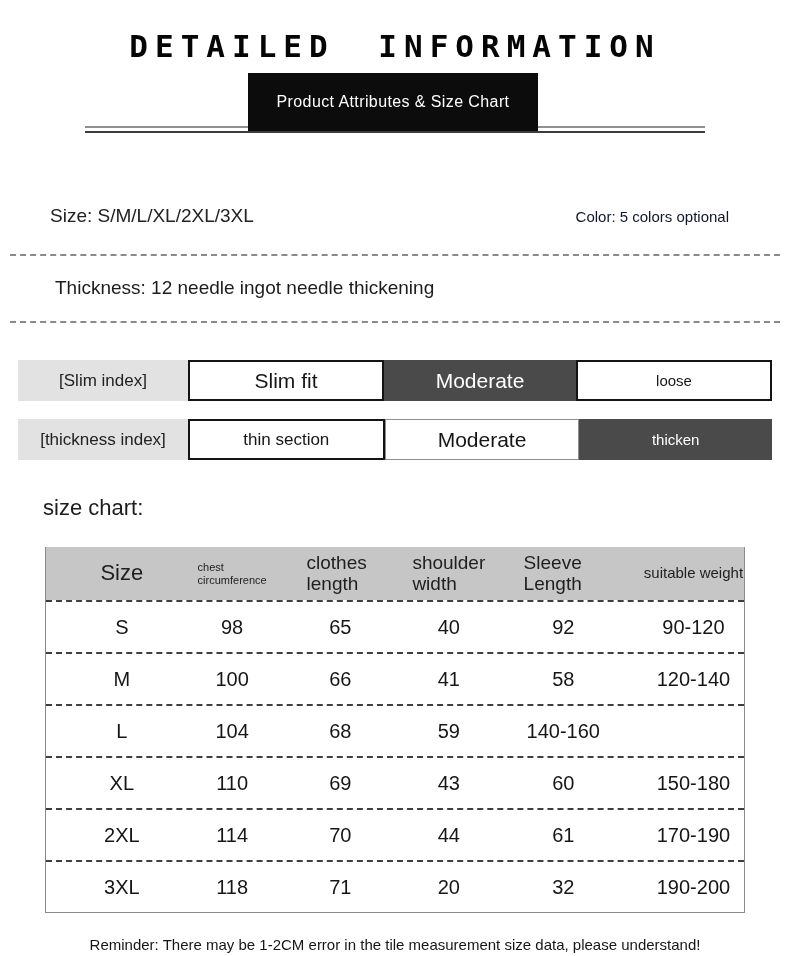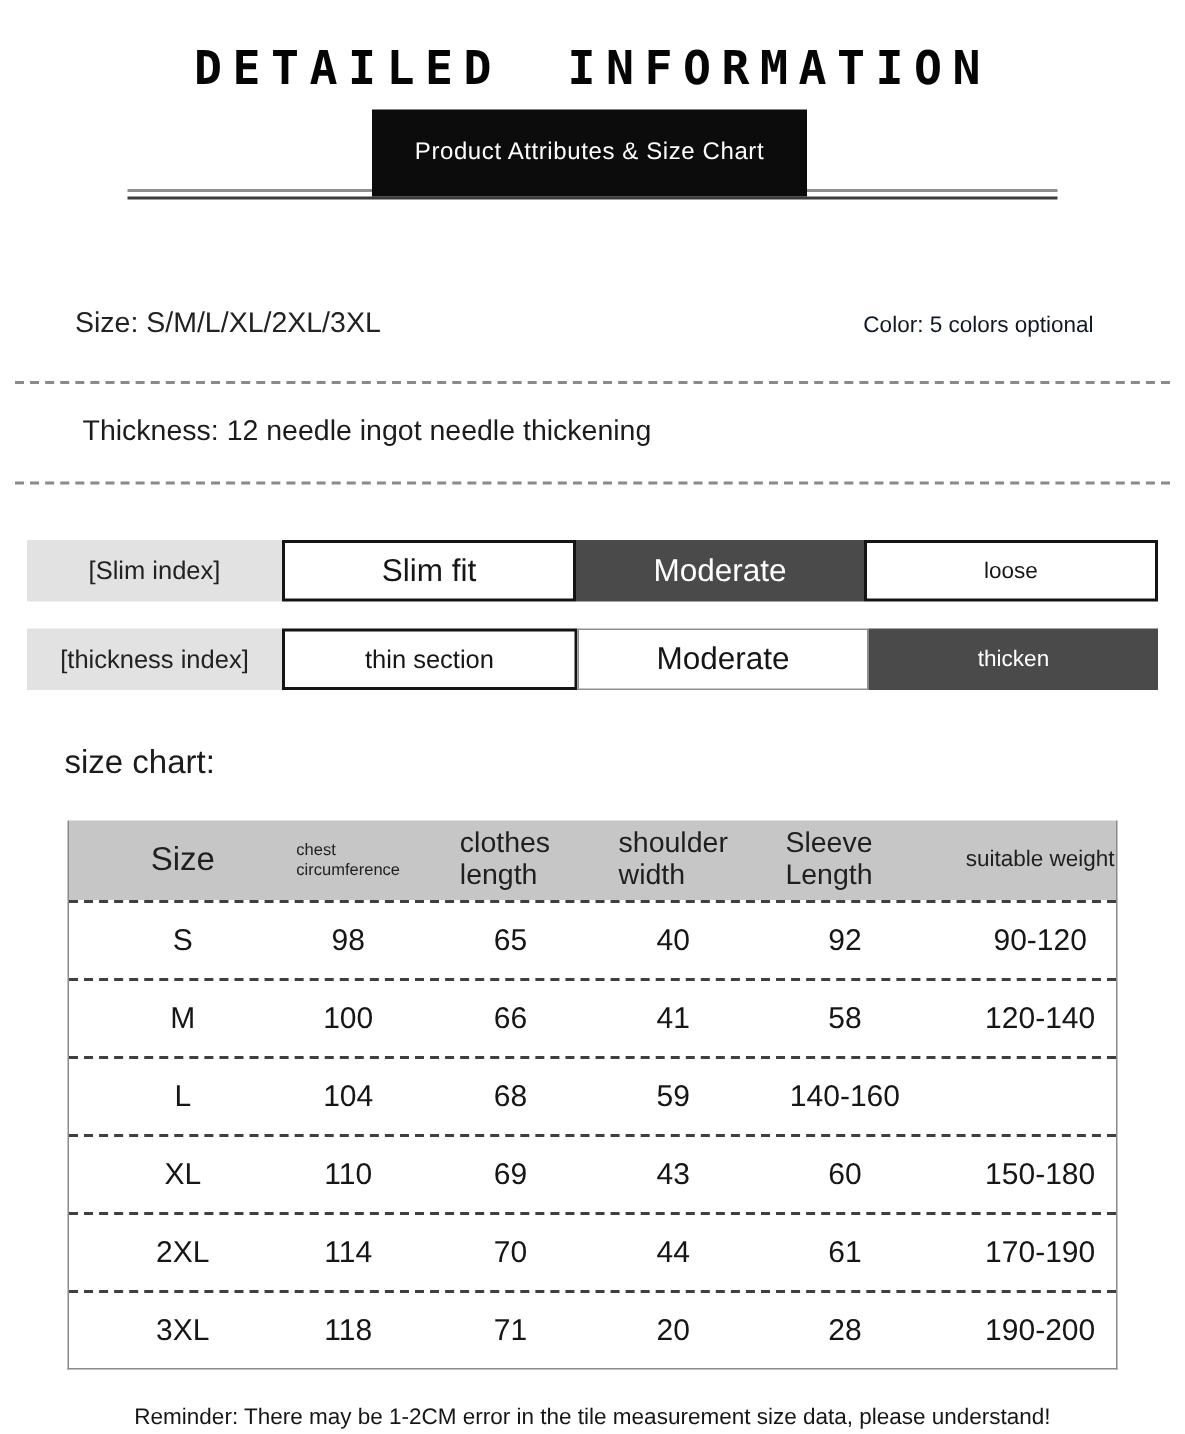--- a/index.html
+++ b/index.html
@@ -240,19 +240,19 @@
         <div class="t-cell">70</div>
         <div class="t-cell">44</div>
         <div class="t-cell">61</div>
         <div class="t-cell">170-190</div>
       </div>
       <div class="t-row">
         <div class="t-cell">3XL</div>
         <div class="t-cell">118</div>
         <div class="t-cell">71</div>
         <div class="t-cell">20</div>
-        <div class="t-cell">28</div>
+        <div class="t-cell">32</div>
         <div class="t-cell">190-200</div>
       </div>
     </div>
 </div>
 
 <div class="reminder">Reminder: There may be 1-2CM error in the tile measurement size data, please understand!</div>
 
 </body></html>

